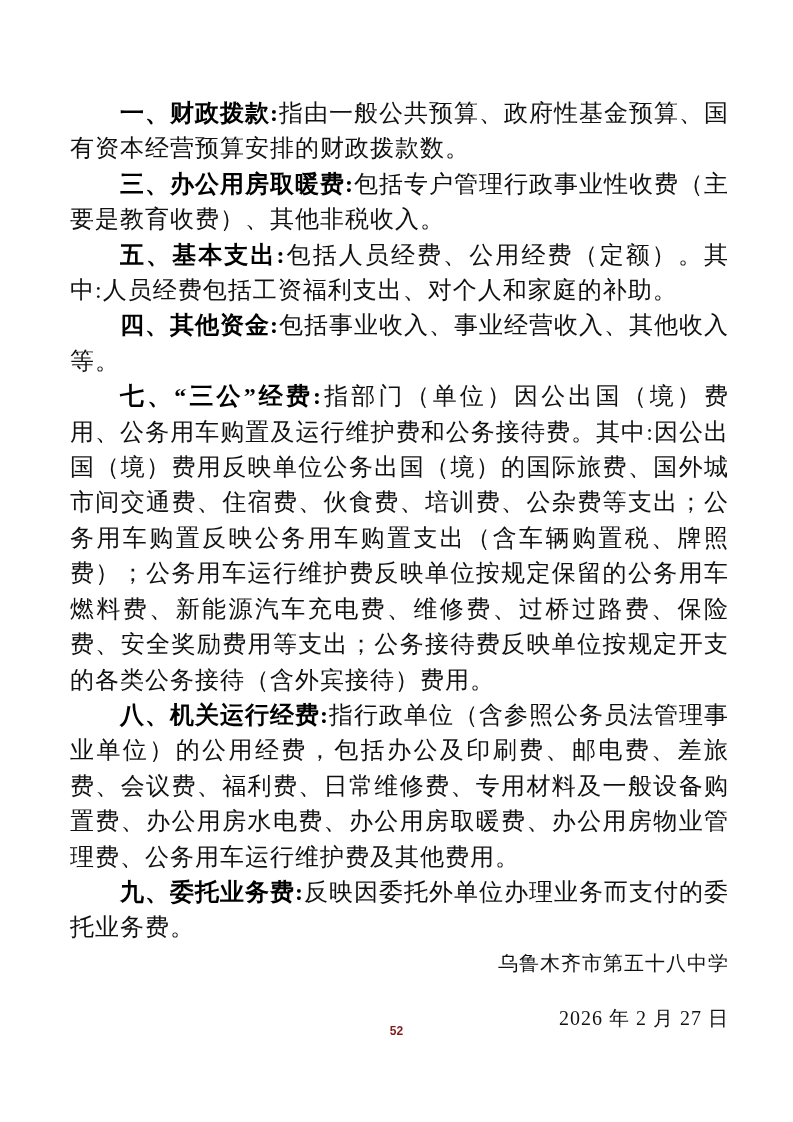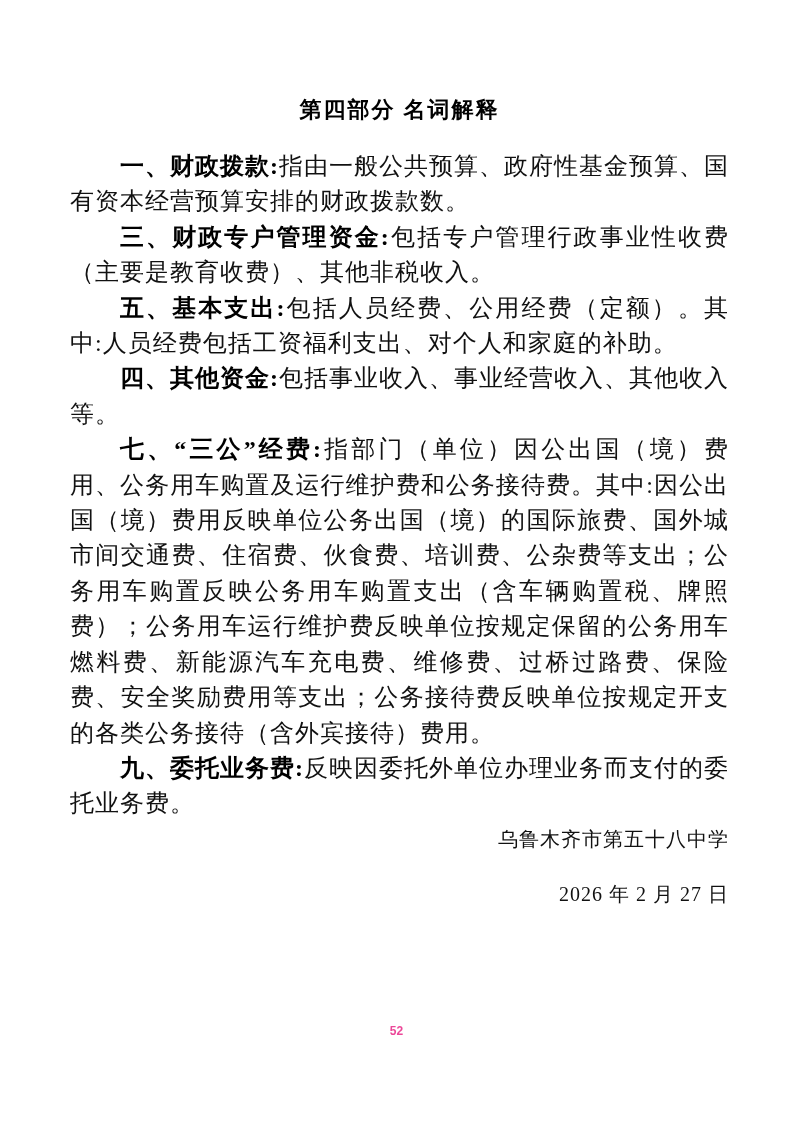--- a/index.html
+++ b/index.html
@@ -58,43 +58,43 @@
     }
     .page-number {
       position: absolute;
       top: 1024px;
       left: 0;
       width: 100%;
       text-align: center;
       font-family: "Liberation Sans", "DejaVu Sans", sans-serif;
       font-size: 12px;
       font-weight: 600;
-      color: #ec4899;
+      color: #7f1d1d;
     }
   </style>
 </head>
 <body>
 
 <div class="page">
   <div class="content">
 
-    <h1 class="doc-title">第四部分 名词解释</h1>
 
     <p class="term"><span class="term-label">一、财政拨款:</span><span>指由一般公共预算、政府性基金预算、国有资本经营预算安排的财政拨款数。</span></p>
 
 
-    <p class="term"><span class="term-label">三、财政专户管理资金:</span><span>包括专户管理行政事业性收费（主要是教育收费）、其他非税收入。</span></p>
+    <p class="term"><span class="term-label">三、办公用房取暖费:</span><span>包括专户管理行政事业性收费（主要是教育收费）、其他非税收入。</span></p>
 
     <p class="term"><span class="term-label">五、基本支出:</span><span>包括人员经费、公用经费（定额）。其中:人员经费包括工资福利支出、对个人和家庭的补助。</span></p>
 
     <p class="term"><span class="term-label">四、其他资金:</span><span>包括事业收入、事业经营收入、其他收入等。</span></p>
 
 
     <p class="term"><span class="term-label">七、“三公”经费:</span><span>指部门（单位）因公出国（境）费用、公务用车购置及运行维护费和公务接待费。其中:因公出国（境）费用反映单位公务出国（境）的国际旅费、国外城市间交通费、住宿费、伙食费、培训费、公杂费等支出；公务用车购置反映公务用车购置支出（含车辆购置税、牌照费）；公务用车运行维护费反映单位按规定保留的公务用车燃料费、新能源汽车充电费、维修费、过桥过路费、保险费、安全奖励费用等支出；公务接待费反映单位按规定开支的各类公务接待（含外宾接待）费用。</span></p>
 
+    <p class="term"><span class="term-label">八、机关运行经费:</span><span>指行政单位（含参照公务员法管理事业单位）的公用经费，包括办公及印刷费、邮电费、差旅费、会议费、福利费、日常维修费、专用材料及一般设备购置费、办公用房水电费、办公用房取暖费、办公用房物业管理费、公务用车运行维护费及其他费用。</span></p>
 
     <p class="term"><span class="term-label">九、委托业务费:</span><span>反映因委托外单位办理业务而支付的委托业务费。</span></p>
 
     <div class="signature-block">
       <div class="signature-org">乌鲁木齐市第五十八中学</div>
       <div class="signature-date">2026 年 2 月 27 日</div>
     </div>
 
   </div>
 

